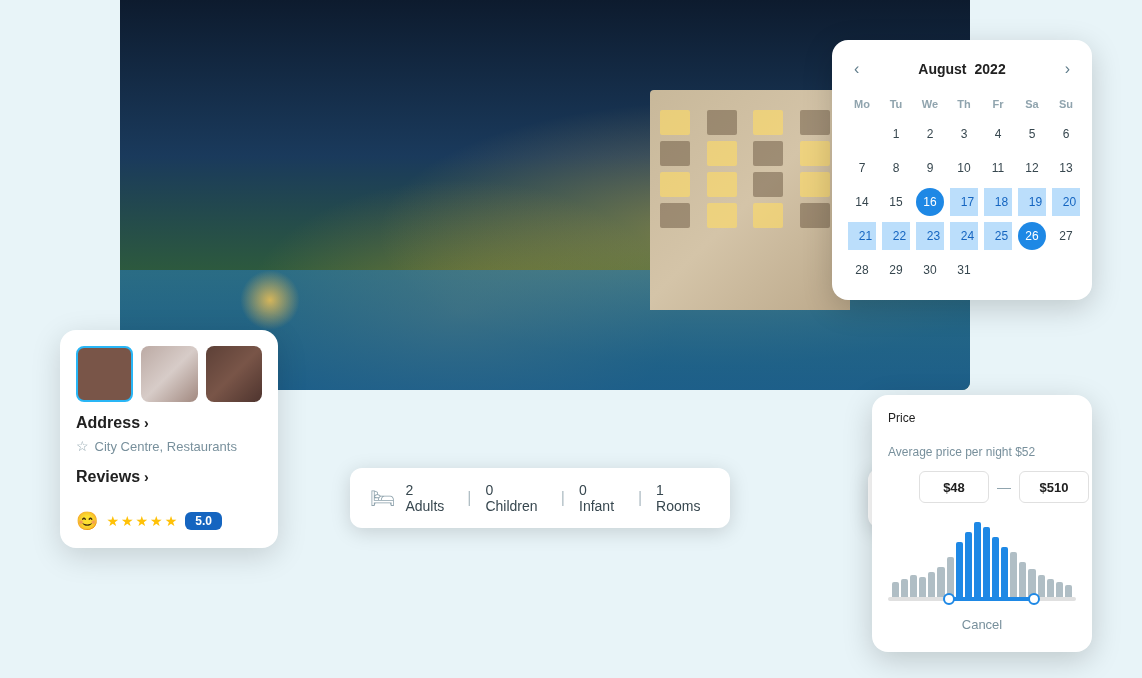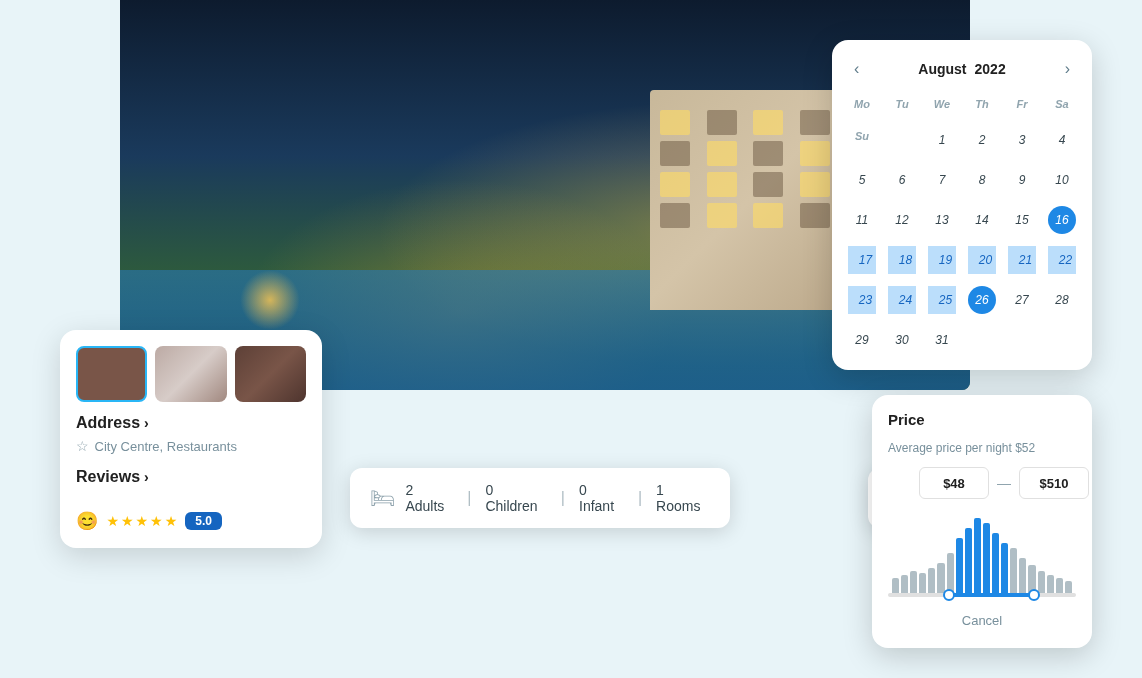--- a/index.html
+++ b/index.html
@@ -132,21 +132,21 @@
       color: #37474f;
       box-shadow: 0 4px 20px rgba(0,0,0,0.15);
     }
     .fire-icon { color: #ff5722; font-size: 18px; }
 
     
     .hotel-card {
       position: absolute;
       top: 330px;
       left: 60px;
-      width: 262px;
+      width: 218px;
       background: white;
       border-radius: 16px;
       padding: 16px;
       box-shadow: 0 8px 30px rgba(0,0,0,0.15);
     }
 
     .hotel-thumbnails {
       display: flex;
       gap: 8px;
       margin-bottom: 12px;
@@ -256,23 +256,22 @@
       color: #212121;
     }
     .cal-year {
       font-size: 14px;
       font-weight: 700;
       color: #212121;
     }
 
     .cal-grid {
       display: grid;
-      grid-template-columns: repeat(6, 1fr);
-      gap: 12px;
-      font-style: italic;
+      grid-template-columns: repeat(7, 1fr);
+      gap: 6px;
     }
     .cal-day-header {
       text-align: center;
       font-size: 11px;
       font-weight: 600;
       color: #90a4ae;
       padding: 4px 0;
     }
     .cal-day {
       text-align: center;
@@ -308,24 +307,24 @@
       position: absolute;
       top: 395px;
       right: 50px;
       width: 220px;
       background: white;
       border-radius: 16px;
       padding: 16px;
       box-shadow: 0 8px 30px rgba(0,0,0,0.18);
     }
     .price-title {
-      font-size: 15px;
-      font-weight: 700;
+      font-size: 12px;
+      font-weight: 400;
       color: #212121;
-      margin-bottom: 13px;
+      margin-bottom: 20px;
     }
     .price-subtitle {
       font-size: 12px;
       color: #78909c;
       margin-bottom: 12px;
     }
     .price-range {
       display: flex;
       align-items: center;
       gap: 8px;

